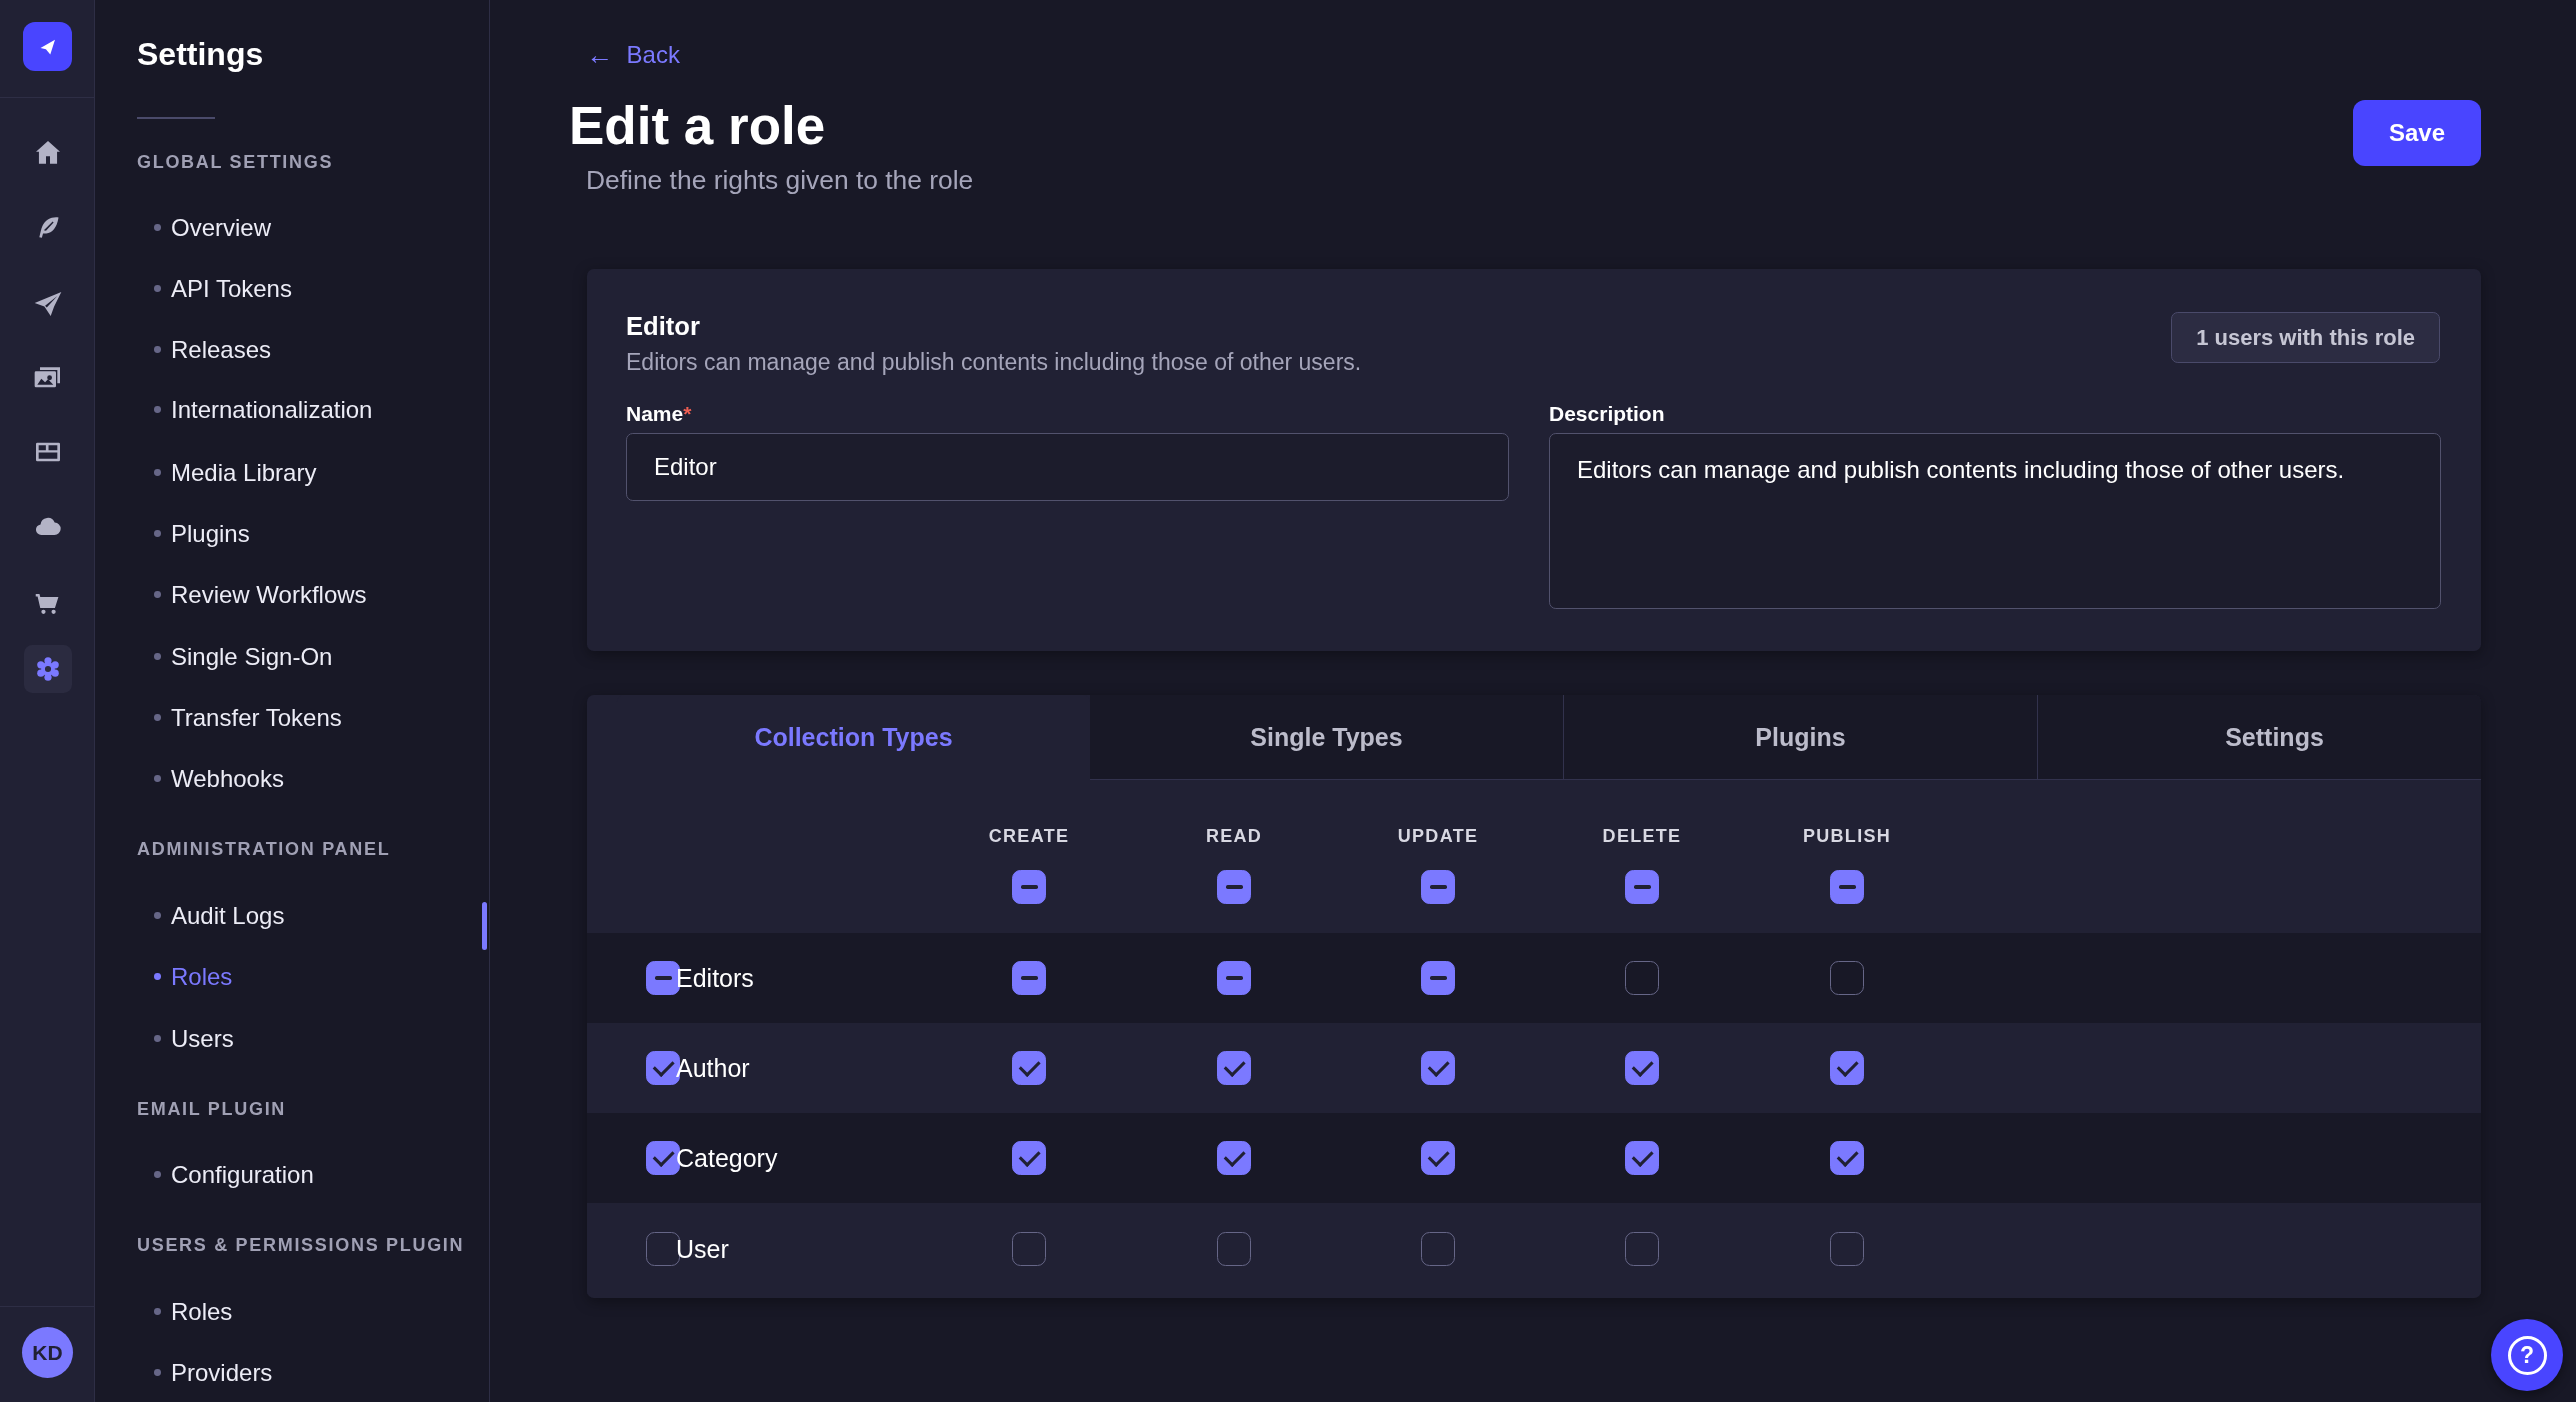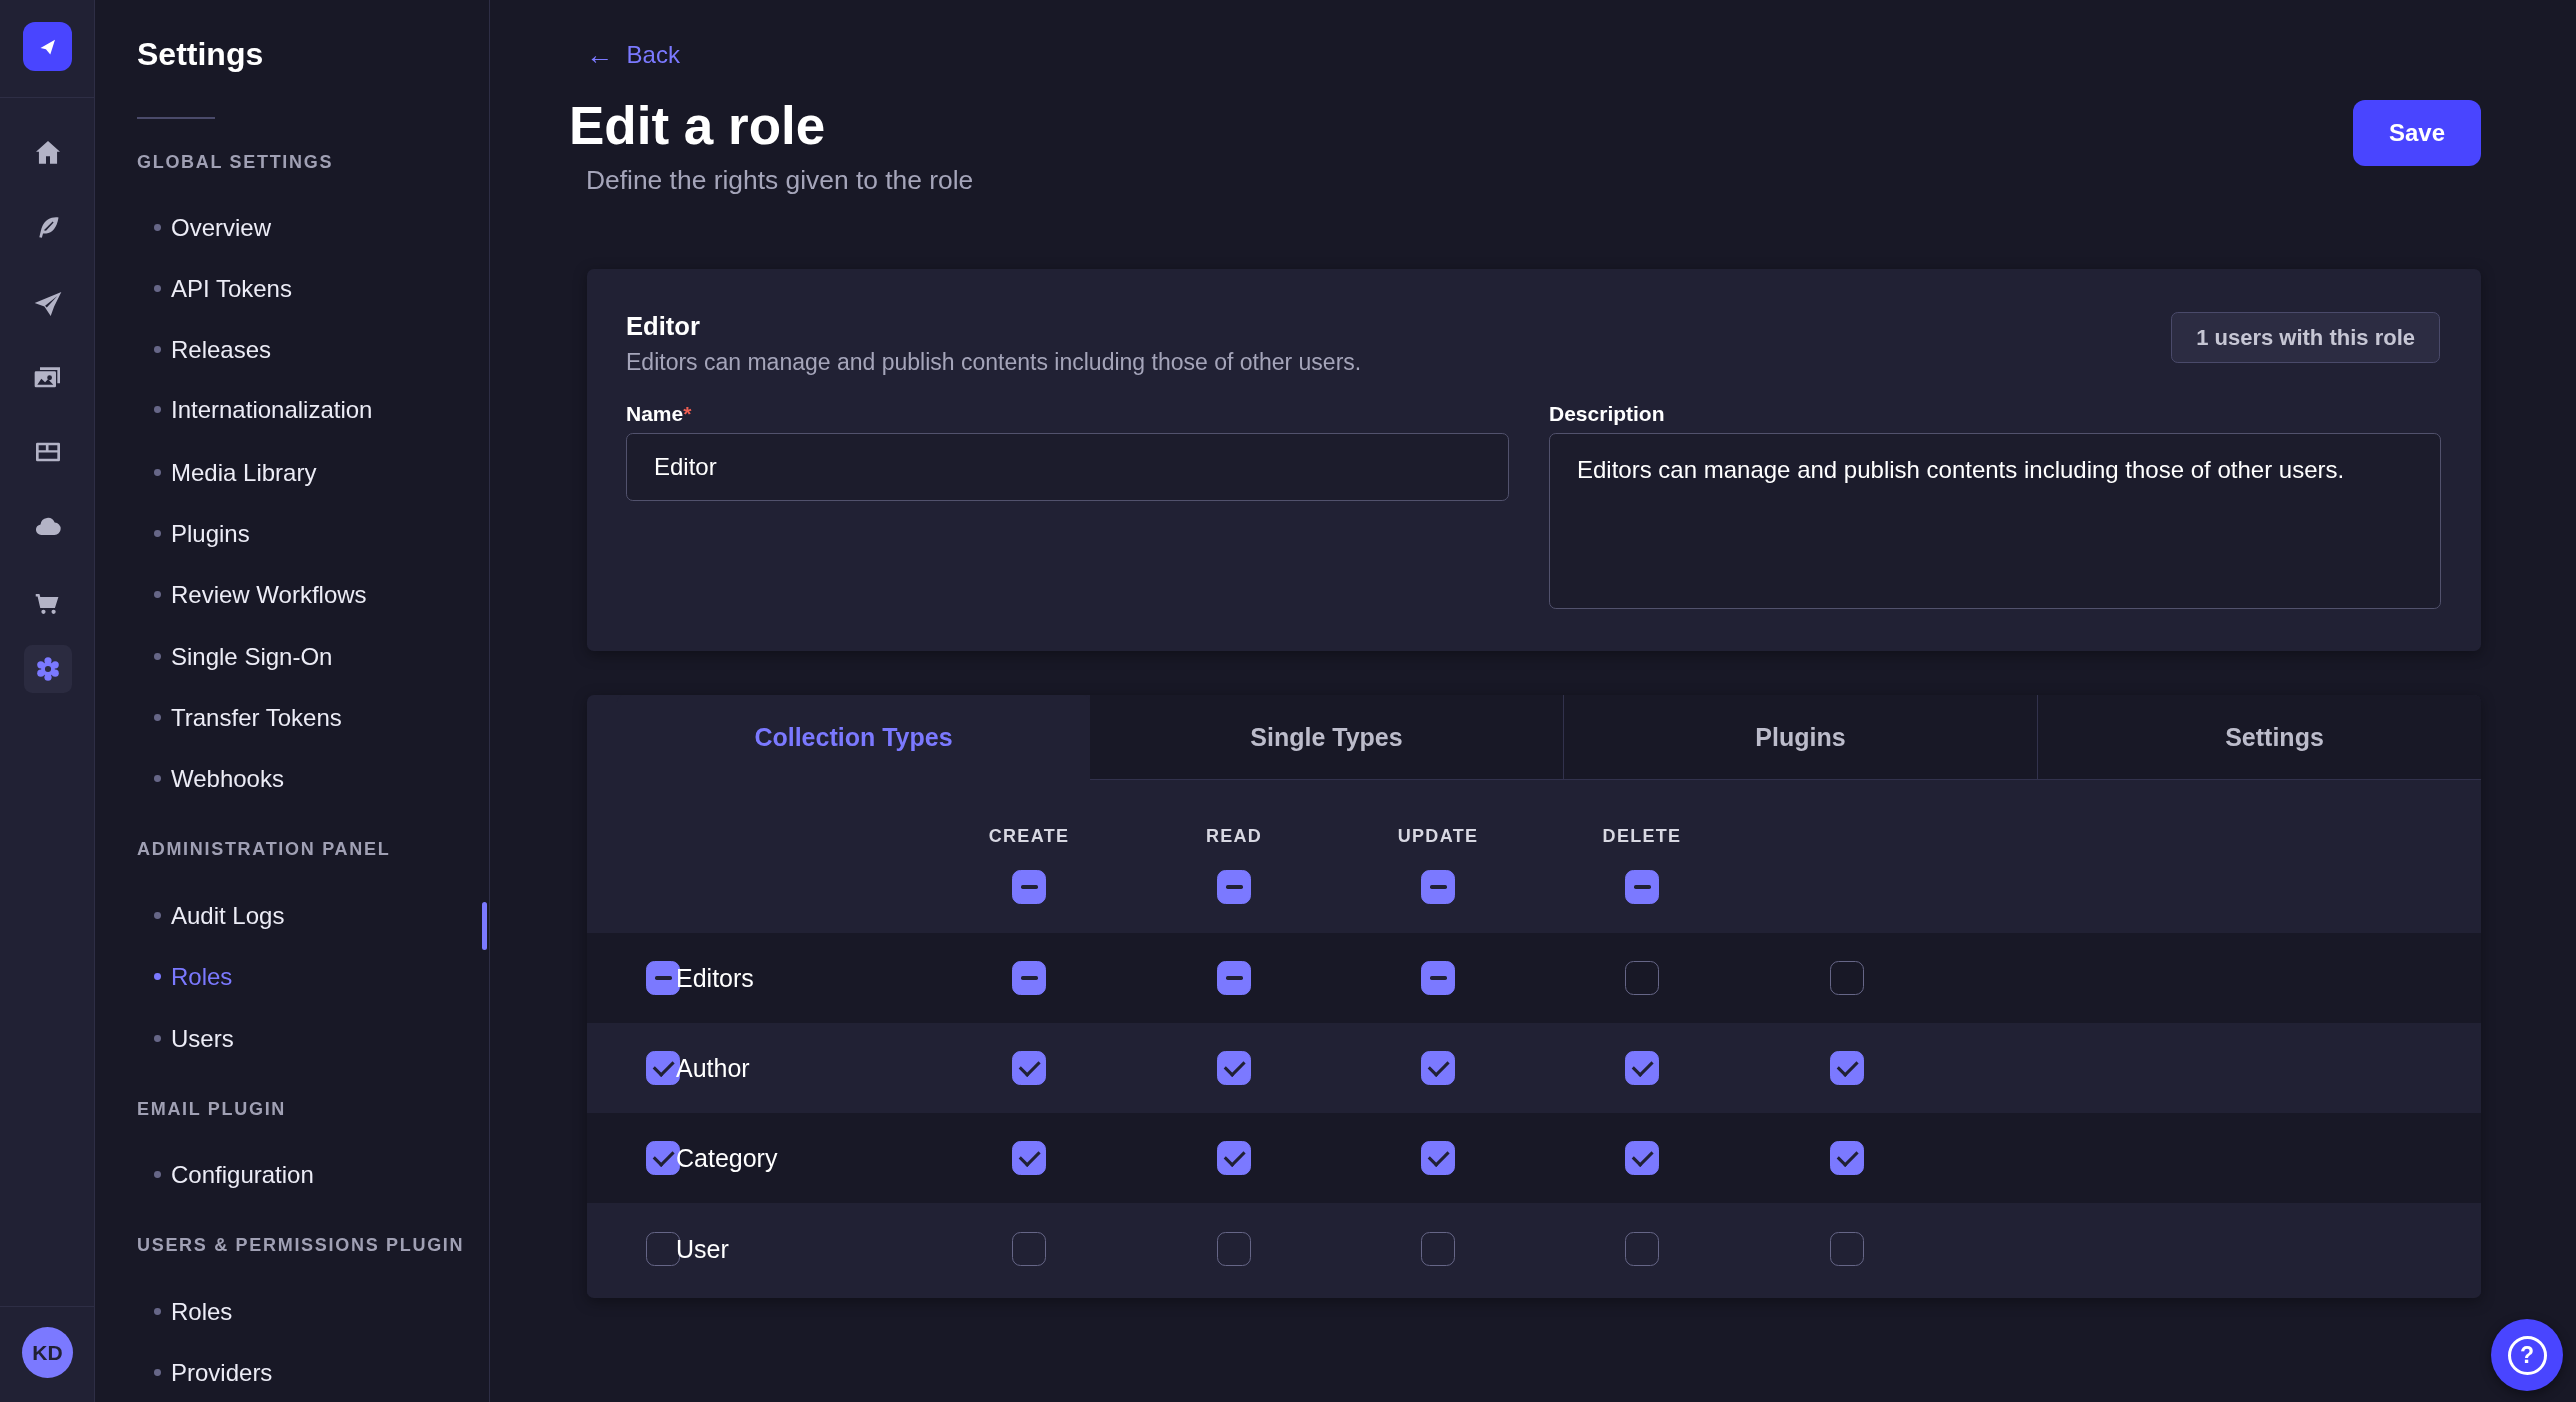--- a/index.html
+++ b/index.html
@@ -274,20 +274,24 @@
           <span class="cb state-indeterminate"></span>
         </div>
         <div class="head-cell" style="left:851px">
           <span class="col-label">UPDATE</span>
           <span class="cb state-indeterminate"></span>
         </div>
         <div class="head-cell" style="left:1055px">
           <span class="col-label">DELETE</span>
           <span class="cb state-indeterminate"></span>
         </div>
+        <div class="head-cell" style="left:1260px">
+          <span class="col-label">PUBLISH</span>
+          <span class="cb state-indeterminate"></span>
+        </div>
       </div>
 
       <div class="perm-row row-dark" style="top:238px">
         <span class="cb lead-cb state-indeterminate"></span>
         <span class="row-label">Editors</span>
         <span class="cb c0 state-indeterminate"></span>
         <span class="cb c1 state-indeterminate"></span>
         <span class="cb c2 state-indeterminate"></span>
         <span class="cb c3 state-unchecked"></span>
         <span class="cb c4 state-unchecked"></span>

